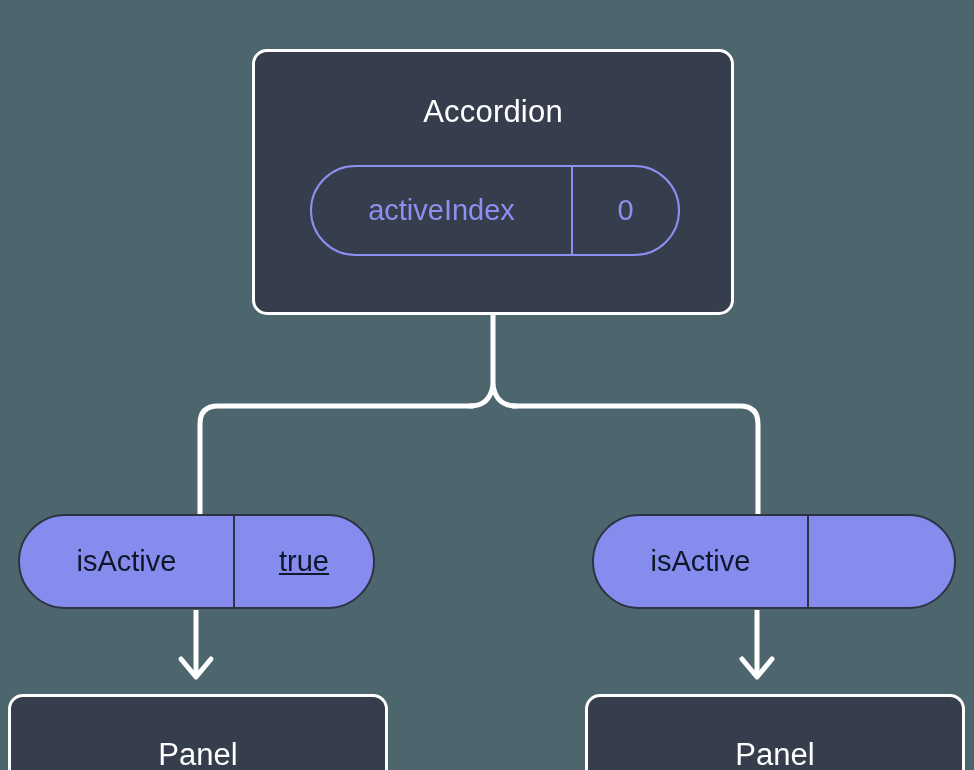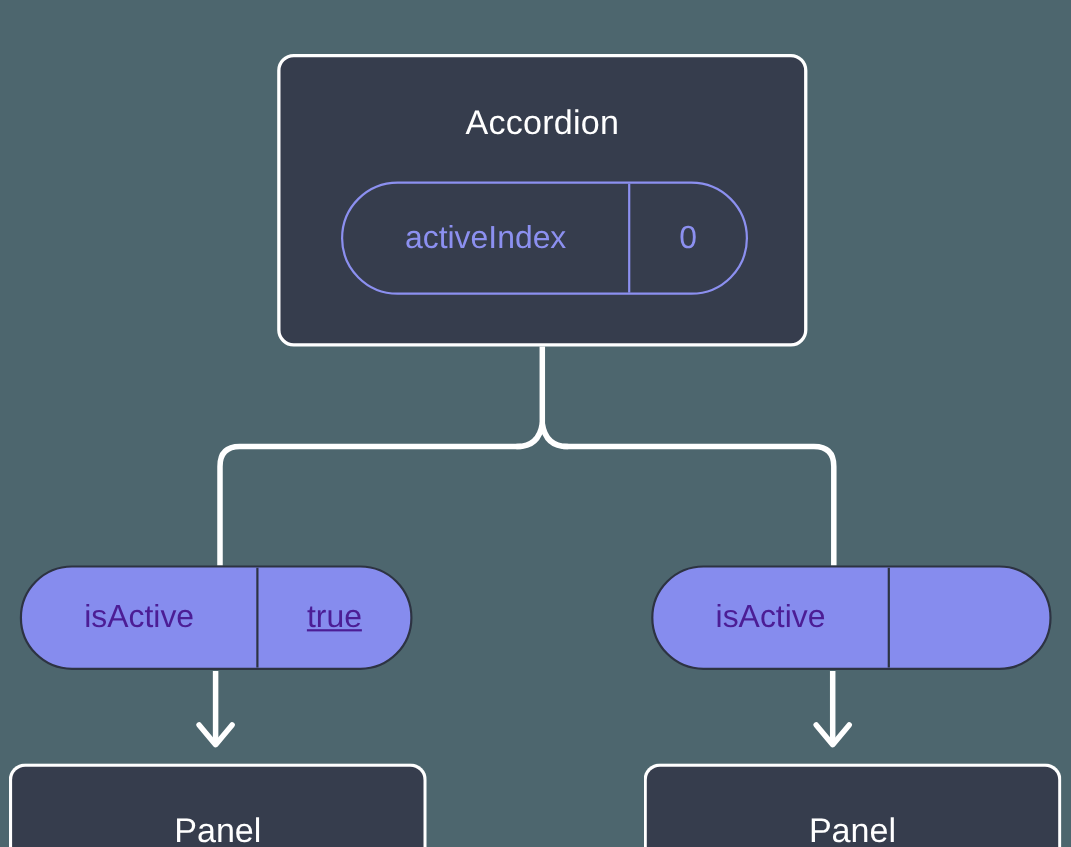--- a/index.html
+++ b/index.html
@@ -60,21 +60,21 @@
     letter-spacing: 0.2px;
     color: #ffffff;
   }
 
   
   #state-pill {
     position: absolute;
     left: 55px;
     top: 113px;
     width: 370px;
-    height: 103px;
+    height: 91px;
     box-sizing: border-box;
     border: 2px solid #8c90f0;
     border-radius: 52px;
     display: flex;
     align-items: stretch;
   }
   #state-pill .pill-key,
   #state-pill .pill-val {
     display: flex;
     align-items: center;
@@ -100,21 +100,21 @@
     border-radius: 50px;
     display: flex;
     align-items: stretch;
     overflow: hidden;
   }
   .prop-pill .pill-key,
   .prop-pill .pill-val {
     display: flex;
     align-items: center;
     justify-content: center;
-    color: #4c1d95;
+    color: #0f172a;
     font-size: 29px;
   }
   .prop-pill .pill-key {
     border-right: 2px solid #2d3342;
   }
   .prop-pill .pill-val {
     flex: 1;
     text-decoration: underline;
   }
 

